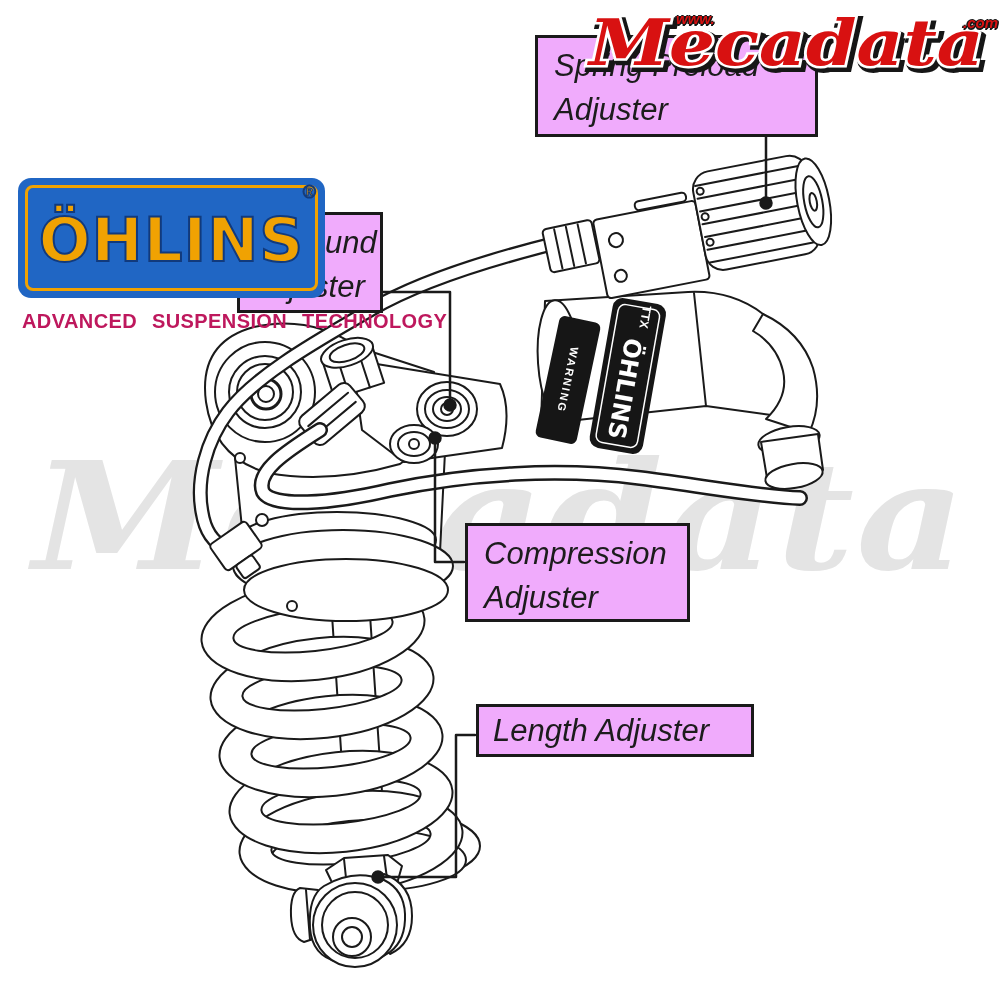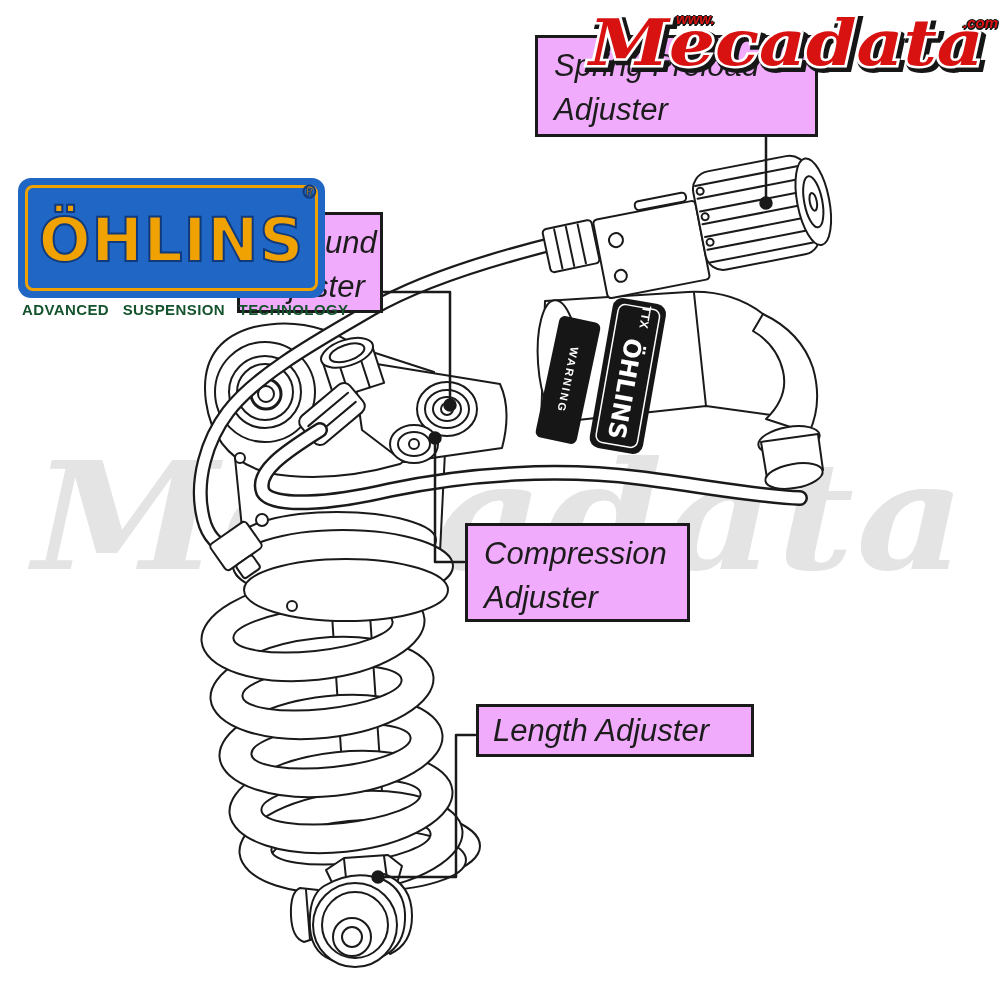--- a/index.html
+++ b/index.html
@@ -20,22 +20,22 @@
   #box-length{left:476px;top:704px;width:278px;height:53px;display:flex;align-items:center;padding:0 16px 0 14px;}
   
   #ohlins{position:absolute;left:18px;top:178px;width:307px;height:120px;background:#2066c4;
     border-radius:13px;z-index:4;}
   #ohlins .inner{position:absolute;left:7px;top:7px;right:7px;bottom:7px;border:3px solid #f0a202;
     border-radius:8px;display:flex;align-items:center;justify-content:center;}
   #ohlins .word{font-family:"DejaVu Sans",sans-serif;font-weight:900;font-size:61px;color:#f0a202;
     -webkit-text-stroke:2px #113a7d;letter-spacing:1px;margin-top:2px;}
   #ohlins .reg{position:absolute;top:4px;right:9px;color:#f0a202;font-size:18px;font-weight:bold;
     -webkit-text-stroke:1px #113a7d;}
-  #tagline{position:absolute;left:22px;top:301px;z-index:4;color:#14532d;font-weight:bold;
-    font-size:15px;letter-spacing:0.4px;word-spacing:9px;white-space:nowrap;}
+  #tagline{position:absolute;left:22px;top:310px;z-index:4;color:#be185d;font-weight:bold;
+    font-size:20px;letter-spacing:0.4px;word-spacing:9px;white-space:nowrap;}
   
   #redlogo{position:absolute;left:588px;top:2px;width:412px;height:78px;z-index:5;}
   .mecatxt{position:absolute;left:0;top:0;font-family:"DejaVu Serif",serif;font-style:italic;
     font-weight:bold;font-size:64px;white-space:nowrap;transform-origin:left top;}
   #meca-back{color:#161616;-webkit-text-stroke:8px #161616;transform:translate(4px,6px) scaleX(1.13);}
   #meca-mid{color:#ffffff;-webkit-text-stroke:5px #ffffff;transform:translate(1px,3px) scaleX(1.13);}
   #meca-front{color:#d81111;transform:translate(1px,3px) scaleX(1.13);}
   .mecasmall{position:absolute;color:#d81111;font-style:italic;font-weight:bold;font-size:15px;
     text-shadow:-1.5px 0 #161616,1.5px 0 #161616,0 -1.5px #161616,0 1.5px #161616,1px 1px #161616;z-index:6;}
   #www{left:88px;top:8px;font-style:italic;}

